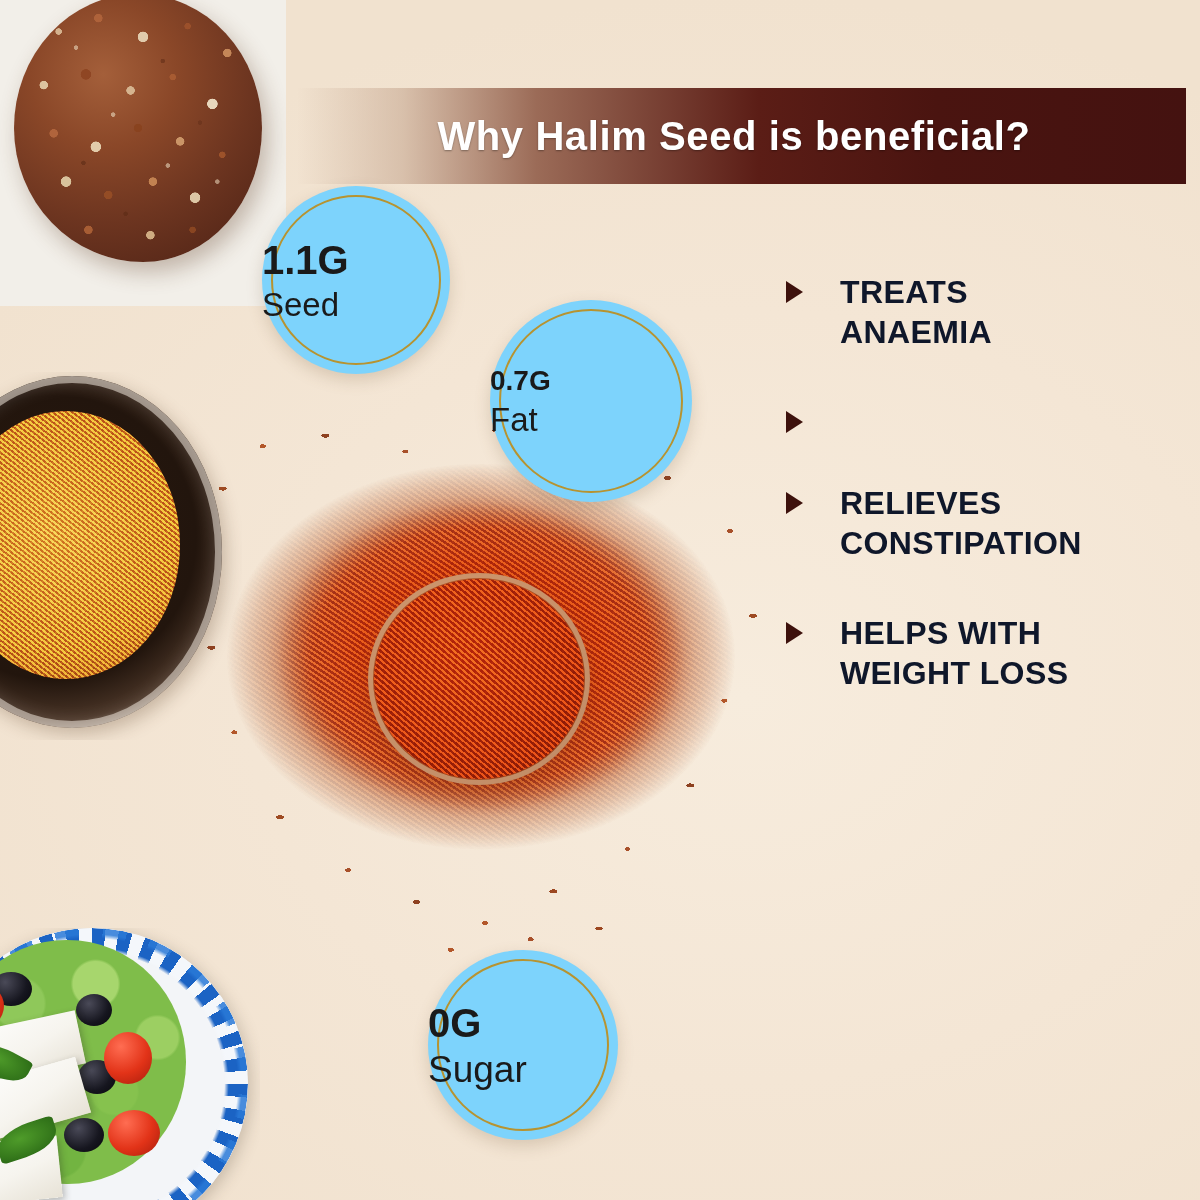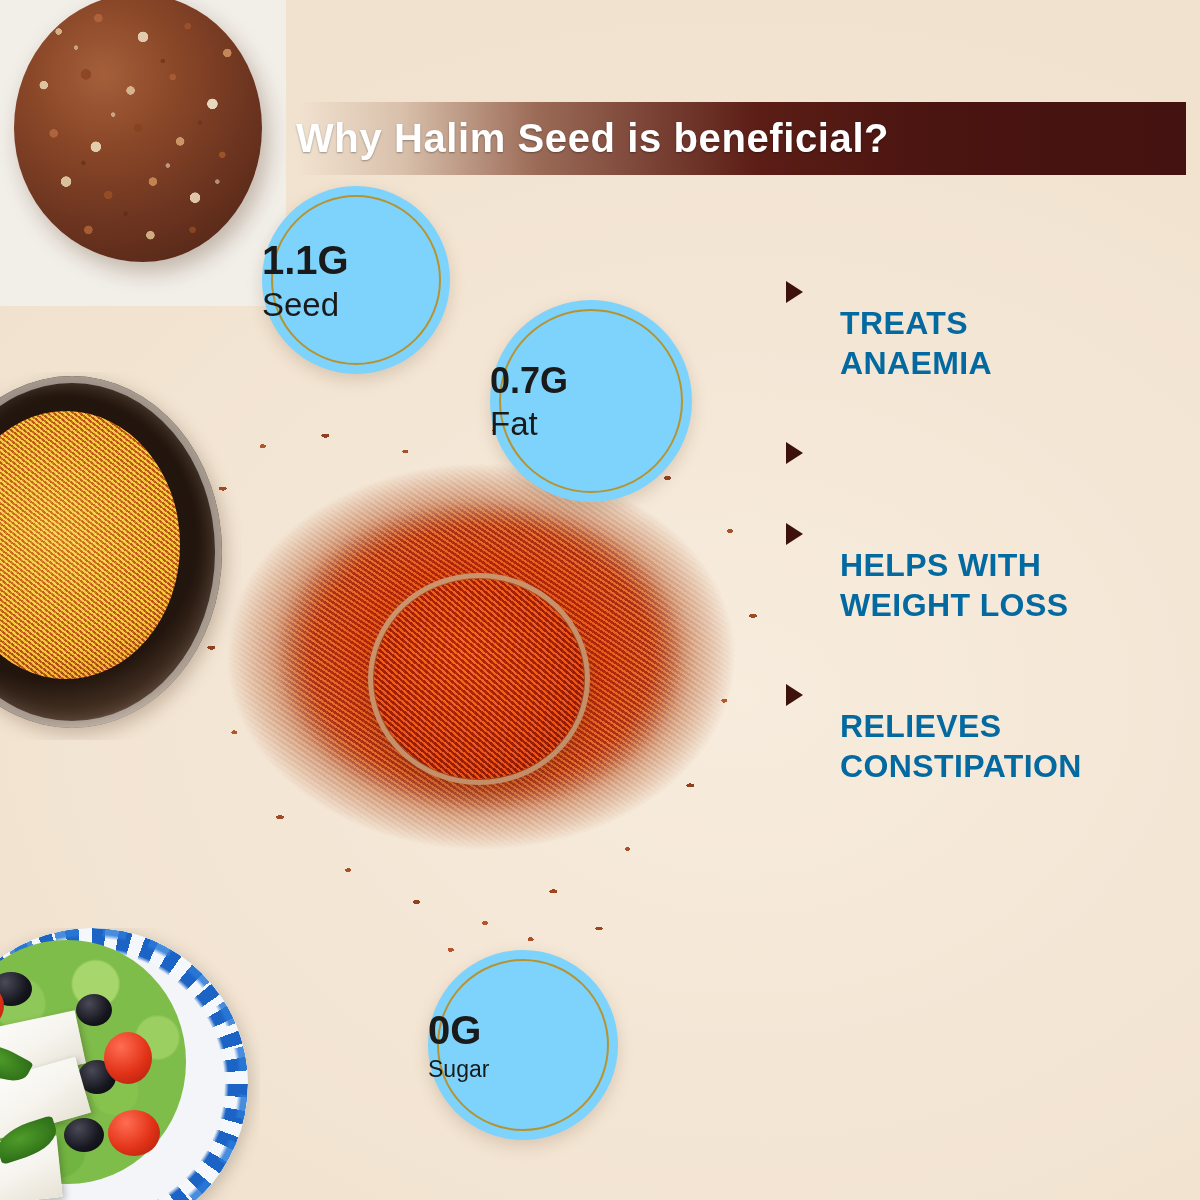--- a/index.html
+++ b/index.html
@@ -287,33 +287,33 @@
       radial-gradient(ellipse 4px 2px at 2% 42%, #8e4120 0 100%, transparent 100%),
       radial-gradient(ellipse 3px 2px at 58% 97%, #a8502a 0 100%, transparent 100%),
       radial-gradient(ellipse 4px 2px at 70% 95%, #9c4720 0 100%, transparent 100%),
       radial-gradient(ellipse 3px 2px at 44% 99%, #b3572a 0 100%, transparent 100%);
   }
 
   
   .title-banner {
     position: absolute;
     left: 296px;
-    top: 102px;
+    top: 88px;
     width: 890px;
-    height: 73px;
+    height: 96px;
     background: linear-gradient(90deg,
       rgba(244,230,213,0.05) 0%,
       rgba(195,163,140,0.55) 12%,
       rgba(140,86,66,0.85) 27%,
       #5b1d16 52%,
       #4a1410 72%,
       #441210 100%);
     display: flex;
     align-items: center;
-    justify-content: flex-start;
+    justify-content: center;
     padding-right: 14px;
     box-sizing: border-box;
   }
   .title-text {
     color: #ffffff;
     font-size: 40px;
     font-weight: 700;
     letter-spacing: .6px;
     white-space: nowrap;
     text-shadow: 0 1px 2px rgba(0,0,0,.35);
@@ -354,26 +354,26 @@
     z-index: 2;
   }
 
   #circle-fibre   { left: 262px; top: 186px; width: 188px; height: 188px; }
   #circle-fat     { left: 490px; top: 300px; width: 202px; height: 202px; }
   #circle-protein { left: 200px; top: 766px; width: 190px; height: 190px; }
   #circle-sugar   { left: 428px; top: 950px; width: 190px; height: 190px; }
 
   #circle-fibre   .nut-value { font-size: 40px; }
   #circle-fibre   .nut-label { font-size: 33px; }
-  #circle-fat     .nut-value { font-size: 36px; }
+  #circle-fat     .nut-value { font-size: 28px; }
   #circle-fat     .nut-label { font-size: 33px; }
   #circle-protein .nut-value { font-size: 40px; }
   #circle-protein .nut-label { font-size: 33px; }
   #circle-sugar   .nut-value { font-size: 40px; }
-  #circle-sugar   .nut-label { font-size: 23px; }
+  #circle-sugar   .nut-label { font-size: 37px; }
 
   
   .benefits {
     position: absolute;
     left: 786px;
     top: 272px;
     width: 400px;
   }
   .benefit-row {
     display: flex;
@@ -385,28 +385,27 @@
     flex: 0 0 auto;
     width: 0;
     height: 0;
     border-left: 17px solid #3d110c;
     border-top: 11px solid transparent;
     border-bottom: 11px solid transparent;
     margin-top: 9px;
     margin-right: 37px;
   }
   .benefit-text {
-    color: #0369a1;
+    color: #0f172a;
     font-size: 32px;
     font-weight: 700;
     line-height: 1.25;
     letter-spacing: .4px;
     text-transform: uppercase;
     white-space: pre-line;
-    margin-top: 31px;
   }
 </style>
 </head>
 <body>
 
 <div id="poster">
 
   <div class="bg-base"></div>
 
   <div class="photo-ball">
@@ -477,23 +476,23 @@
     <div class="benefit-row">
       <span class="arrow-icon"></span>
       <span class="benefit-text">TREATS
 ANAEMIA</span>
     </div>
     <div class="benefit-row">
       <span class="arrow-icon"></span>
     </div>
     <div class="benefit-row">
       <span class="arrow-icon"></span>
+      <span class="benefit-text">RELIEVES
+CONSTIPATION</span>
+    </div>
+    <div class="benefit-row">
+      <span class="arrow-icon"></span>
       <span class="benefit-text">HELPS WITH
 WEIGHT LOSS</span>
     </div>
-    <div class="benefit-row">
-      <span class="arrow-icon"></span>
-      <span class="benefit-text">RELIEVES
-CONSTIPATION</span>
-    </div>
   </div>
 
 </div>
 
 </body></html>

